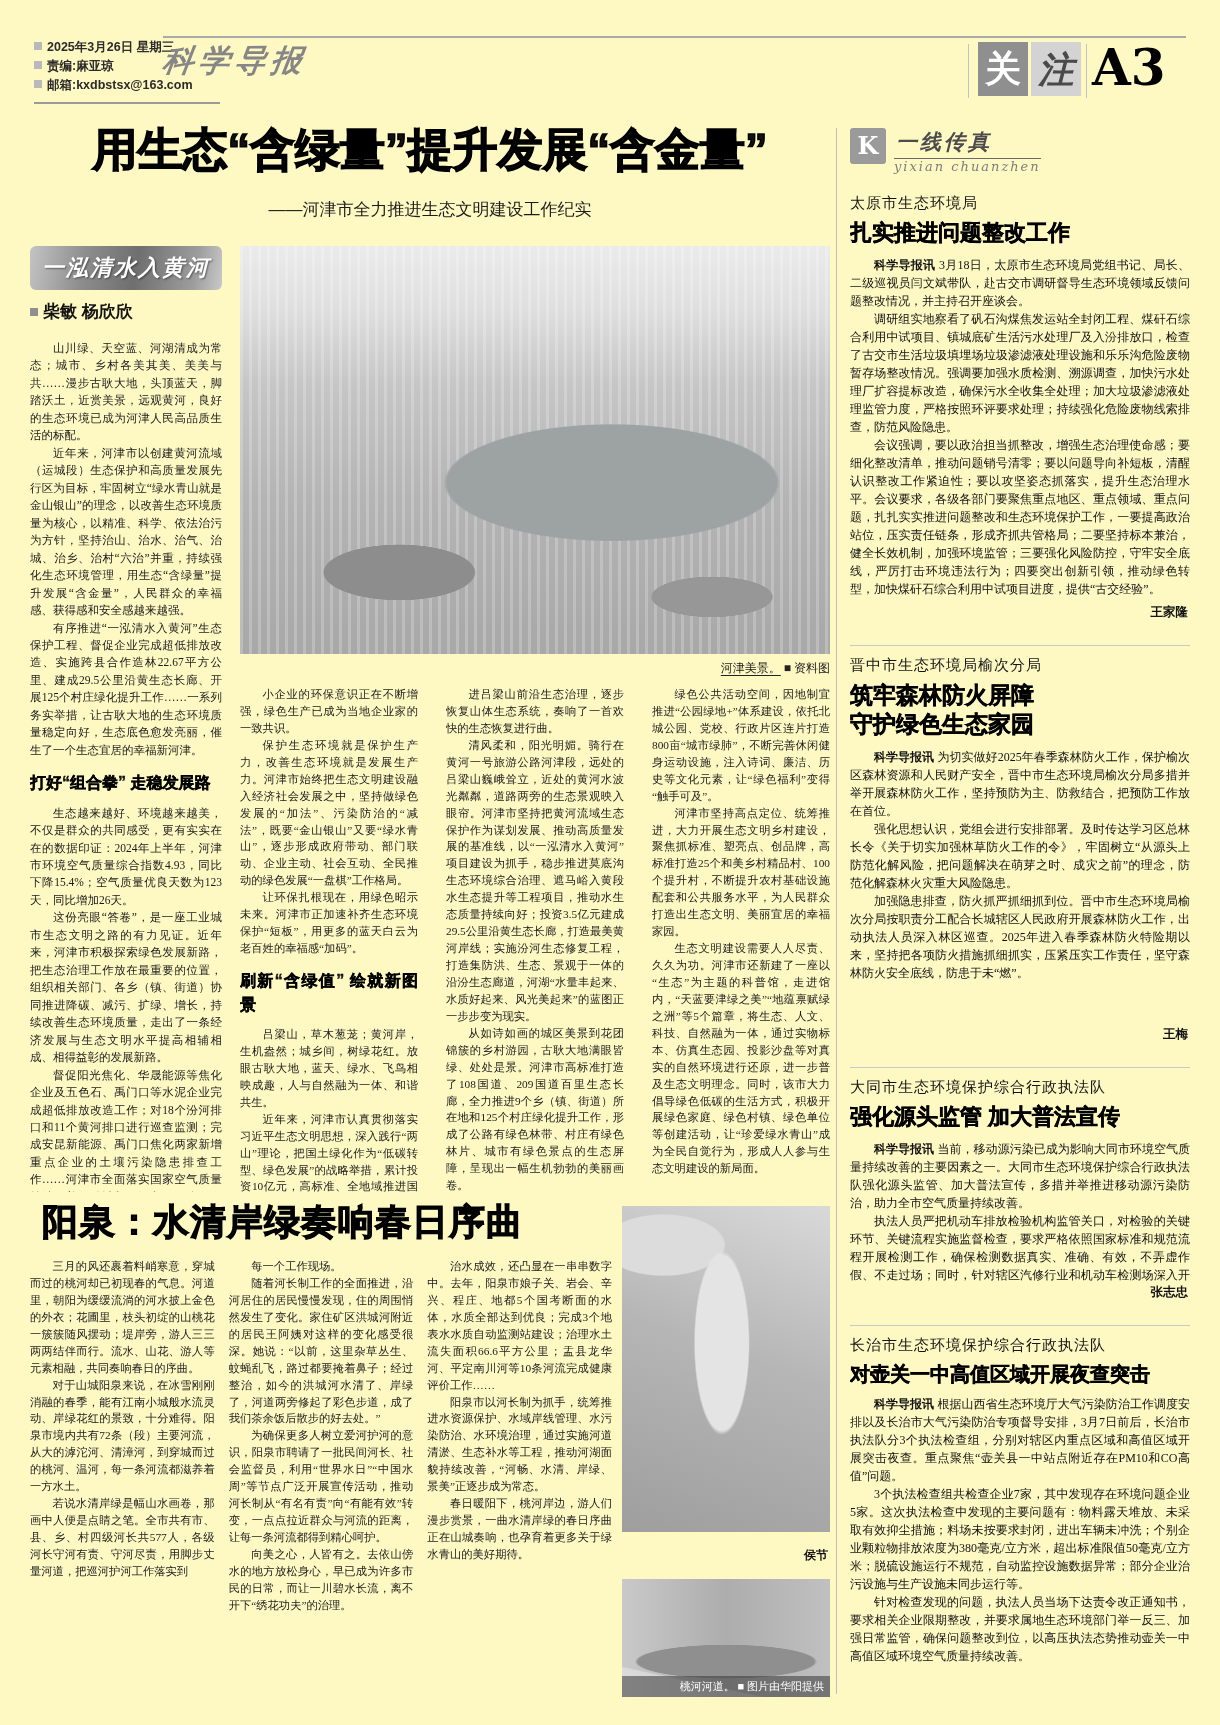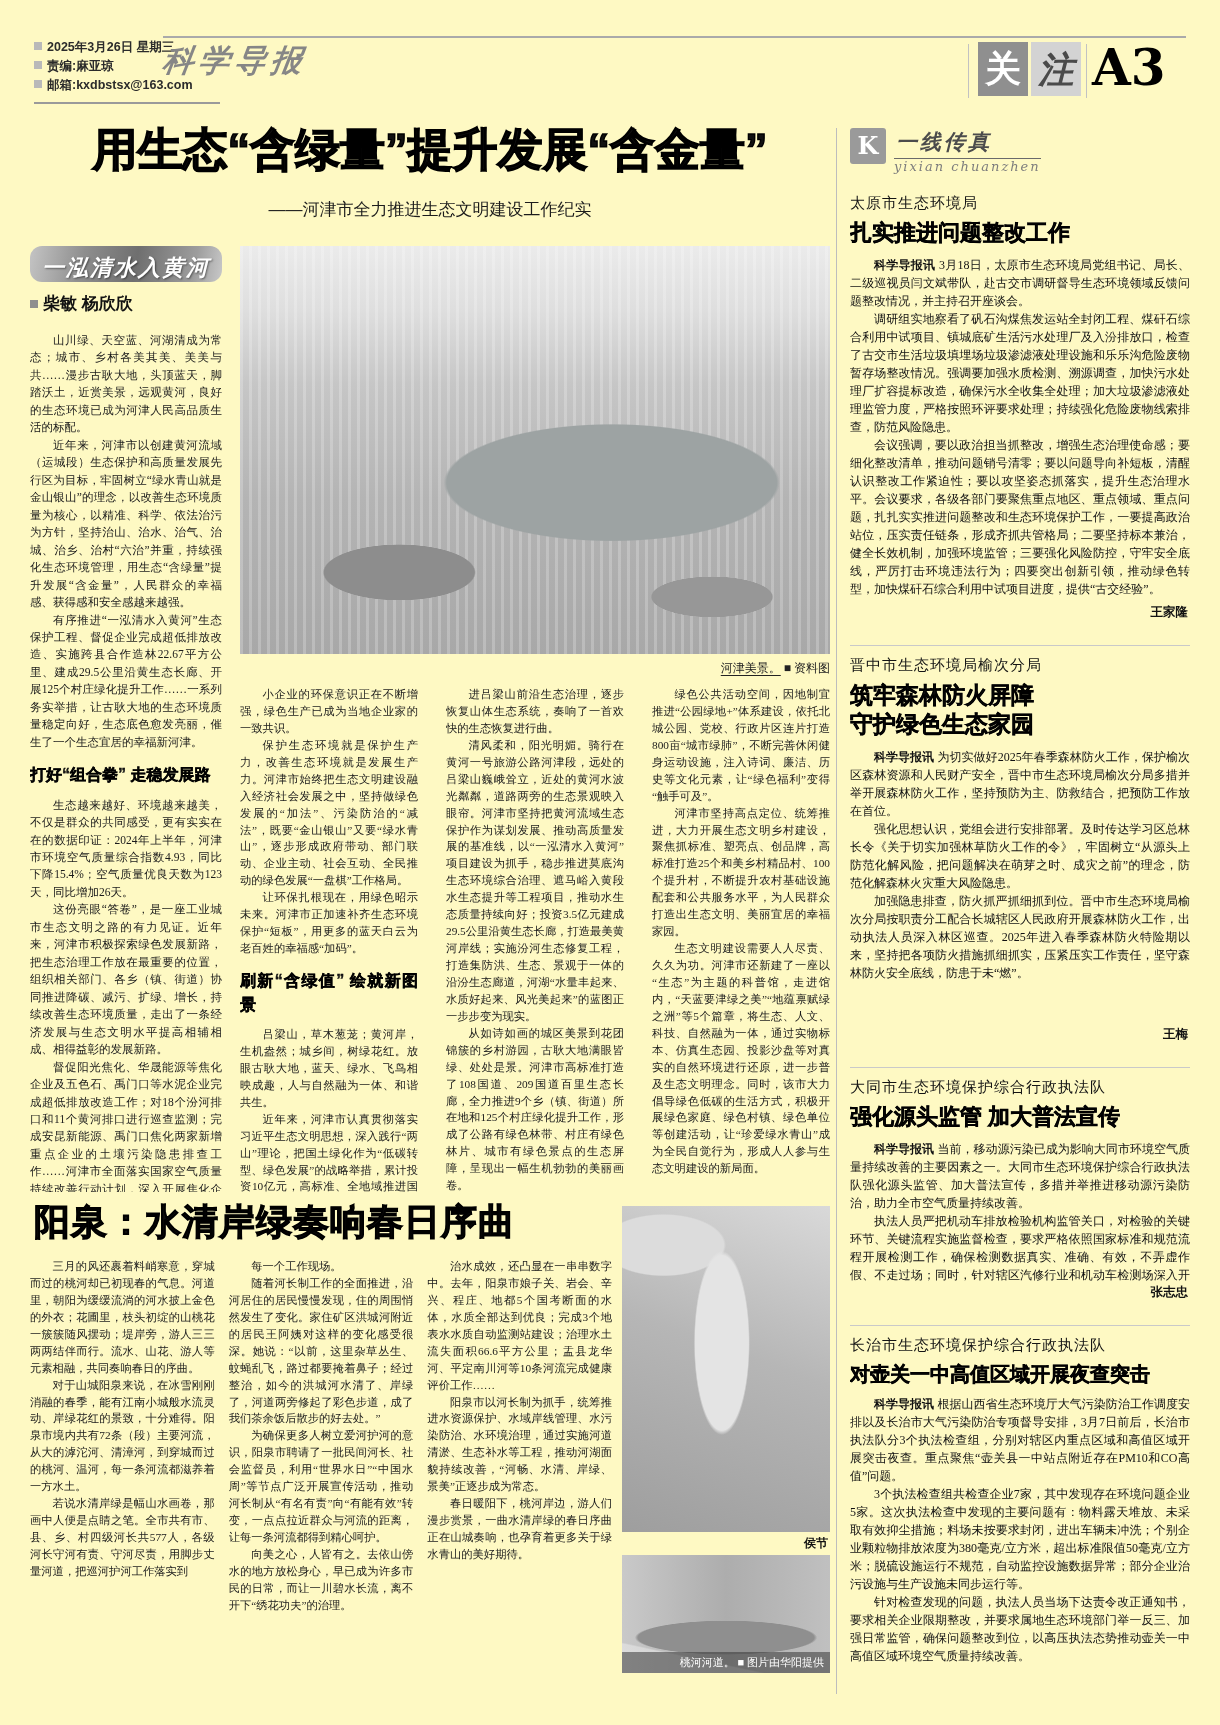--- a/index.html
+++ b/index.html
@@ -23,24 +23,24 @@
   .pageno{left:1092px;top:38px;font-family:"DejaVu Serif",serif;font-weight:bold;font-size:50px;color:#000;}
 
   
   .main{left:30px;top:118px;width:800px;height:1075px;}
   .main-hl{position:absolute;left:0;top:2px;width:100%;text-align:center;
            font-family:"Liberation Sans",sans-serif;font-weight:bold;font-size:45px;
            -webkit-text-stroke:1.4px #000;letter-spacing:0px;white-space:nowrap;}
   .main-sub{position:absolute;left:0;top:80px;width:100%;text-align:center;
             font-family:"Liberation Sans",sans-serif;font-size:17px;color:#1c1c1c;}
   .lcol{position:absolute;left:0;top:126px;width:192px;height:948px;overflow:hidden;}
-  .banner{height:36px;background:linear-gradient(100deg,#c4c4c4,#8e8e8e 28%,#6f6f6f 55%,#9d9d9d 85%,#c9c9c9);
+  .banner{height:44px;background:linear-gradient(100deg,#c4c4c4,#8e8e8e 28%,#6f6f6f 55%,#9d9d9d 85%,#c9c9c9);
           color:#fff;font-family:"Liberation Sans",sans-serif;font-weight:bold;font-size:22px;
           text-align:center;line-height:44px;letter-spacing:2px;font-style:italic;
-          text-shadow:1px 1px 2px rgba(0,0,0,.45);border-radius:12px;margin-top:2px;}
+          text-shadow:1px 1px 2px rgba(0,0,0,.45);border-radius:6px;margin-top:2px;}
   .byline{margin:10px 0 17px;font-family:"Liberation Sans",sans-serif;font-weight:bold;font-size:17px;}
   .colbody{font-size:11.5px;line-height:1.52;text-align:justify;color:#1a1a1a;}
   .para{margin:0;text-indent:2em;}
   .subhd{font-family:"Liberation Sans",sans-serif;font-weight:bold;font-size:16px;
          margin:12px 0 9px;text-indent:0;-webkit-text-stroke:.4px #000;}
   .photo-main{left:210px;top:128px;width:590px;height:408px;
      background:
        radial-gradient(ellipse 300px 105px at 63% 58%, #9da3a3 0 55%, rgba(0,0,0,0) 56%),
        radial-gradient(ellipse 150px 55px at 27% 80%, #8d8d8d 0 50%, rgba(0,0,0,0) 51%),
        radial-gradient(ellipse 120px 40px at 80% 86%, #979797 0 50%, rgba(0,0,0,0) 51%),
@@ -67,31 +67,31 @@
   .shl{font-family:"Liberation Sans",sans-serif;font-weight:bold;font-size:22px;line-height:1.3;
        -webkit-text-stroke:.5px #000;margin-bottom:8px;white-space:pre-line;}
   .sbody{font-size:12px;line-height:1.5;text-align:justify;overflow:hidden;}
   .sbody .lead{font-family:"Liberation Sans",sans-serif;font-weight:bold;}
   .sig{text-align:right;font-weight:bold;font-size:12.5px;padding:2px 2px 0 0;}
   .sb1{height:346px;} .sb2{height:276px;} .sb3{height:142px;} .sb4{height:372px;}
 
   
   .bottom{left:30px;top:1198px;width:800px;height:500px;}
   .b-hl{font-family:"Liberation Sans",sans-serif;font-weight:bold;font-size:36px;
-        -webkit-text-stroke:1.1px #000;letter-spacing:1px;margin:0 4px 4px;}
+        -webkit-text-stroke:1.1px #000;letter-spacing:1px;margin:0 12px 4px;}
   .bcols{position:absolute;left:0;top:60px;width:582px;height:432px;display:flex;gap:14px;}
   .bcol{flex:1;overflow:hidden;}
   .bcol .colbody{font-size:11.3px;line-height:1.5;}
   .bphotos{position:absolute;right:0;top:8px;width:208px;}
   .photo-b1{height:326px;
      background:
        radial-gradient(ellipse 70px 230px at 48% 42%, #e4e4e4 0 38%, rgba(0,0,0,0) 40%),
        radial-gradient(ellipse 120px 60px at 20% 12%, #dcdcdc 0 50%, rgba(0,0,0,0) 52%),
        linear-gradient(200deg,#d9d9d9,#b6b6b6 45%,#9e9e9e);}
-  .b-sig{text-align:right;font-weight:bold;font-size:12px;padding:3px 2px;}
+  .b-sig{text-align:right;font-weight:bold;font-size:12px;padding:15px 2px;}
   .photo-b2{position:relative;height:118px;
      background:
        linear-gradient(12deg, rgba(255,255,255,.35) 0 18%, rgba(0,0,0,0) 19%),
        radial-gradient(ellipse 160px 30px at 50% 70%, #8f8f8f 0 55%, rgba(0,0,0,0) 57%),
        linear-gradient(90deg,#c9c9c9,#adadad 50%,#c0c0c0);}
   .bcap{position:absolute;left:0;right:0;bottom:0;background:rgba(55,55,55,.55);color:#fff;
         font-size:11px;padding:3px 6px;text-align:right;}
 </style>
 </head>
 <body>

